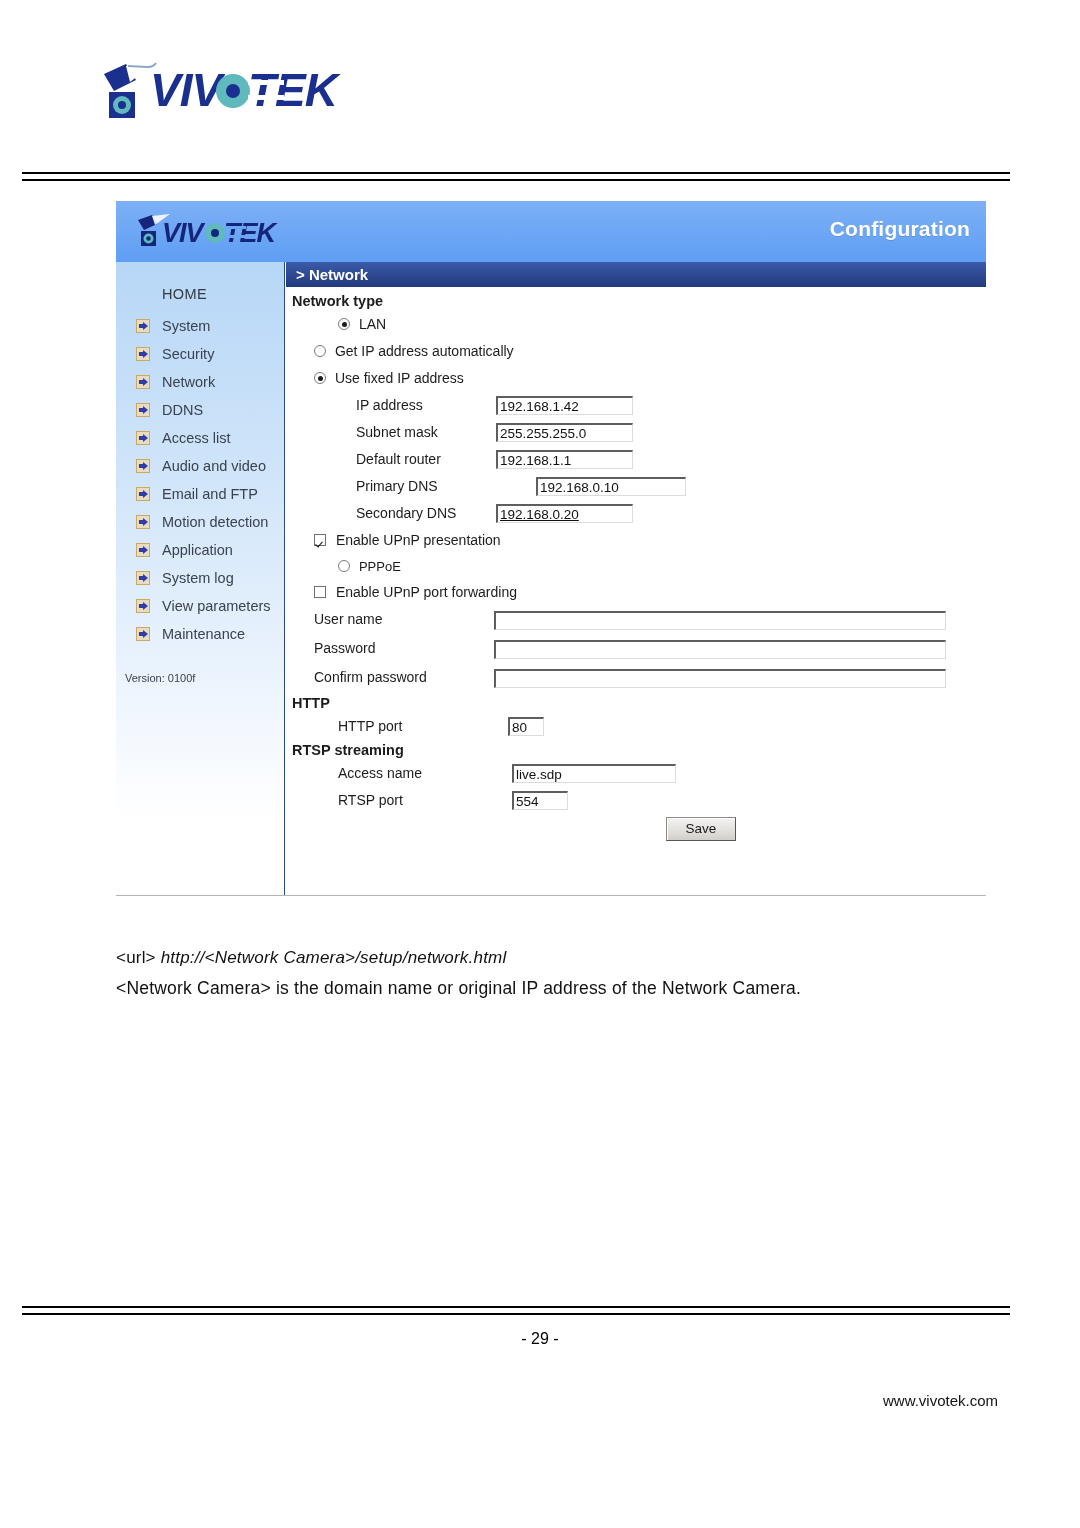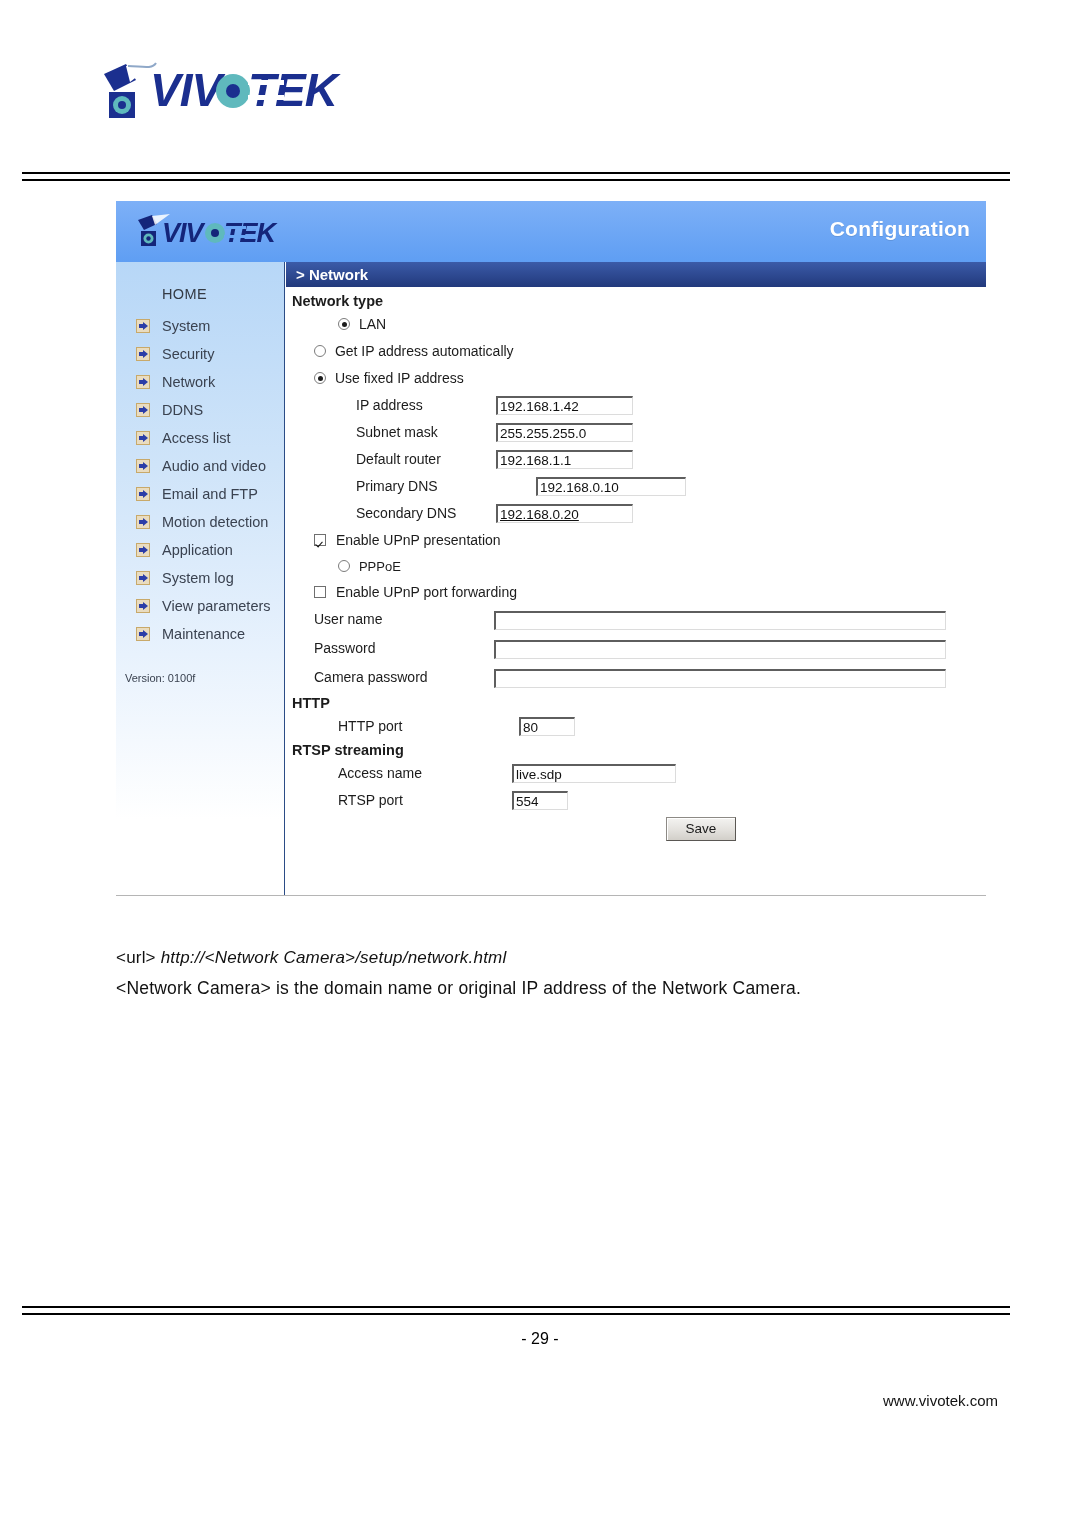--- a/index.html
+++ b/index.html
@@ -503,29 +503,29 @@
         <span class="fld-label">User name</span>
         <input class="textbox" style="left: 208px; width: 452px; top: 5px;">
       </div>
 
       <div class="row indent2" style="height:29px;">
         <span class="fld-label">Password</span>
         <input class="textbox" type="password" style="left: 208px; width: 452px; top: 5px;">
       </div>
 
       <div class="row indent2" style="height:29px;">
-        <span class="fld-label">Camera password</span>
+        <span class="fld-label">Confirm password</span>
         <input class="textbox" type="password" style="left: 208px; width: 452px; top: 5px;">
       </div>
 
       <div class="sect-title" style="margin-top:2px;">HTTP</div>
 
       <div class="row indent1">
         <span class="fld-label">HTTP port</span>
-        <input class="textbox" style="left: 215px; width: 56px;" value="80">
+        <input class="textbox" style="left: 204px; width: 36px;" value="80">
       </div>
 
       <div class="sect-title" style="margin-top:2px;">RTSP streaming</div>
 
       <div class="row indent1">
         <span class="fld-label">Access name</span>
         <input class="textbox" style="left: 208px; width: 164px;" value="live.sdp">
       </div>
 
       <div class="row indent1">

